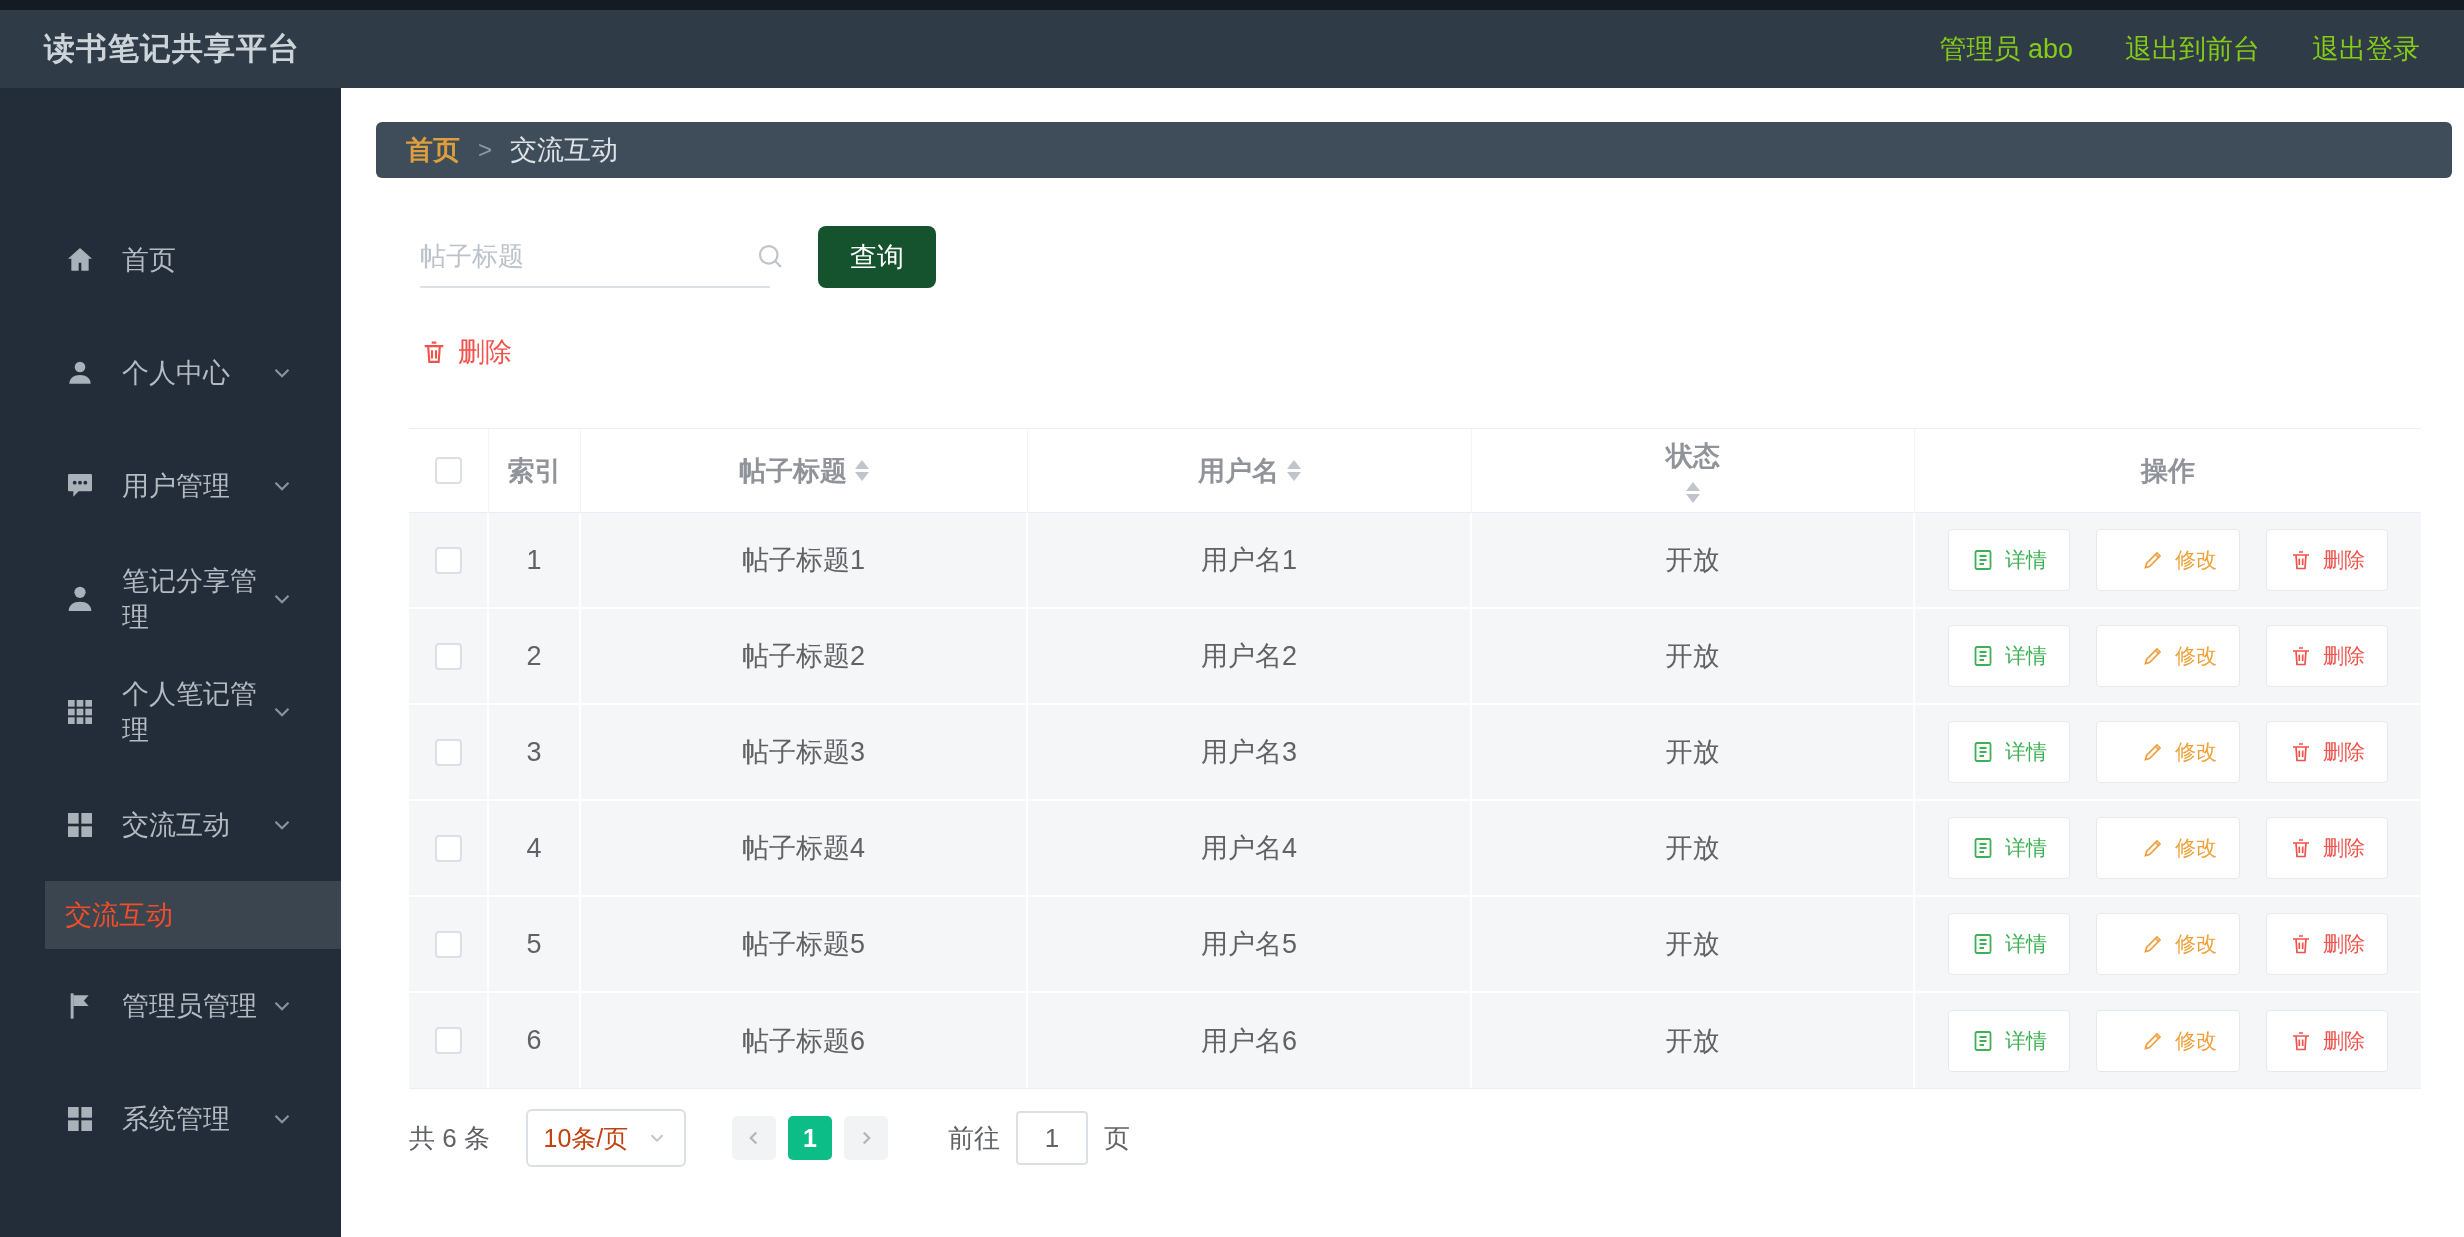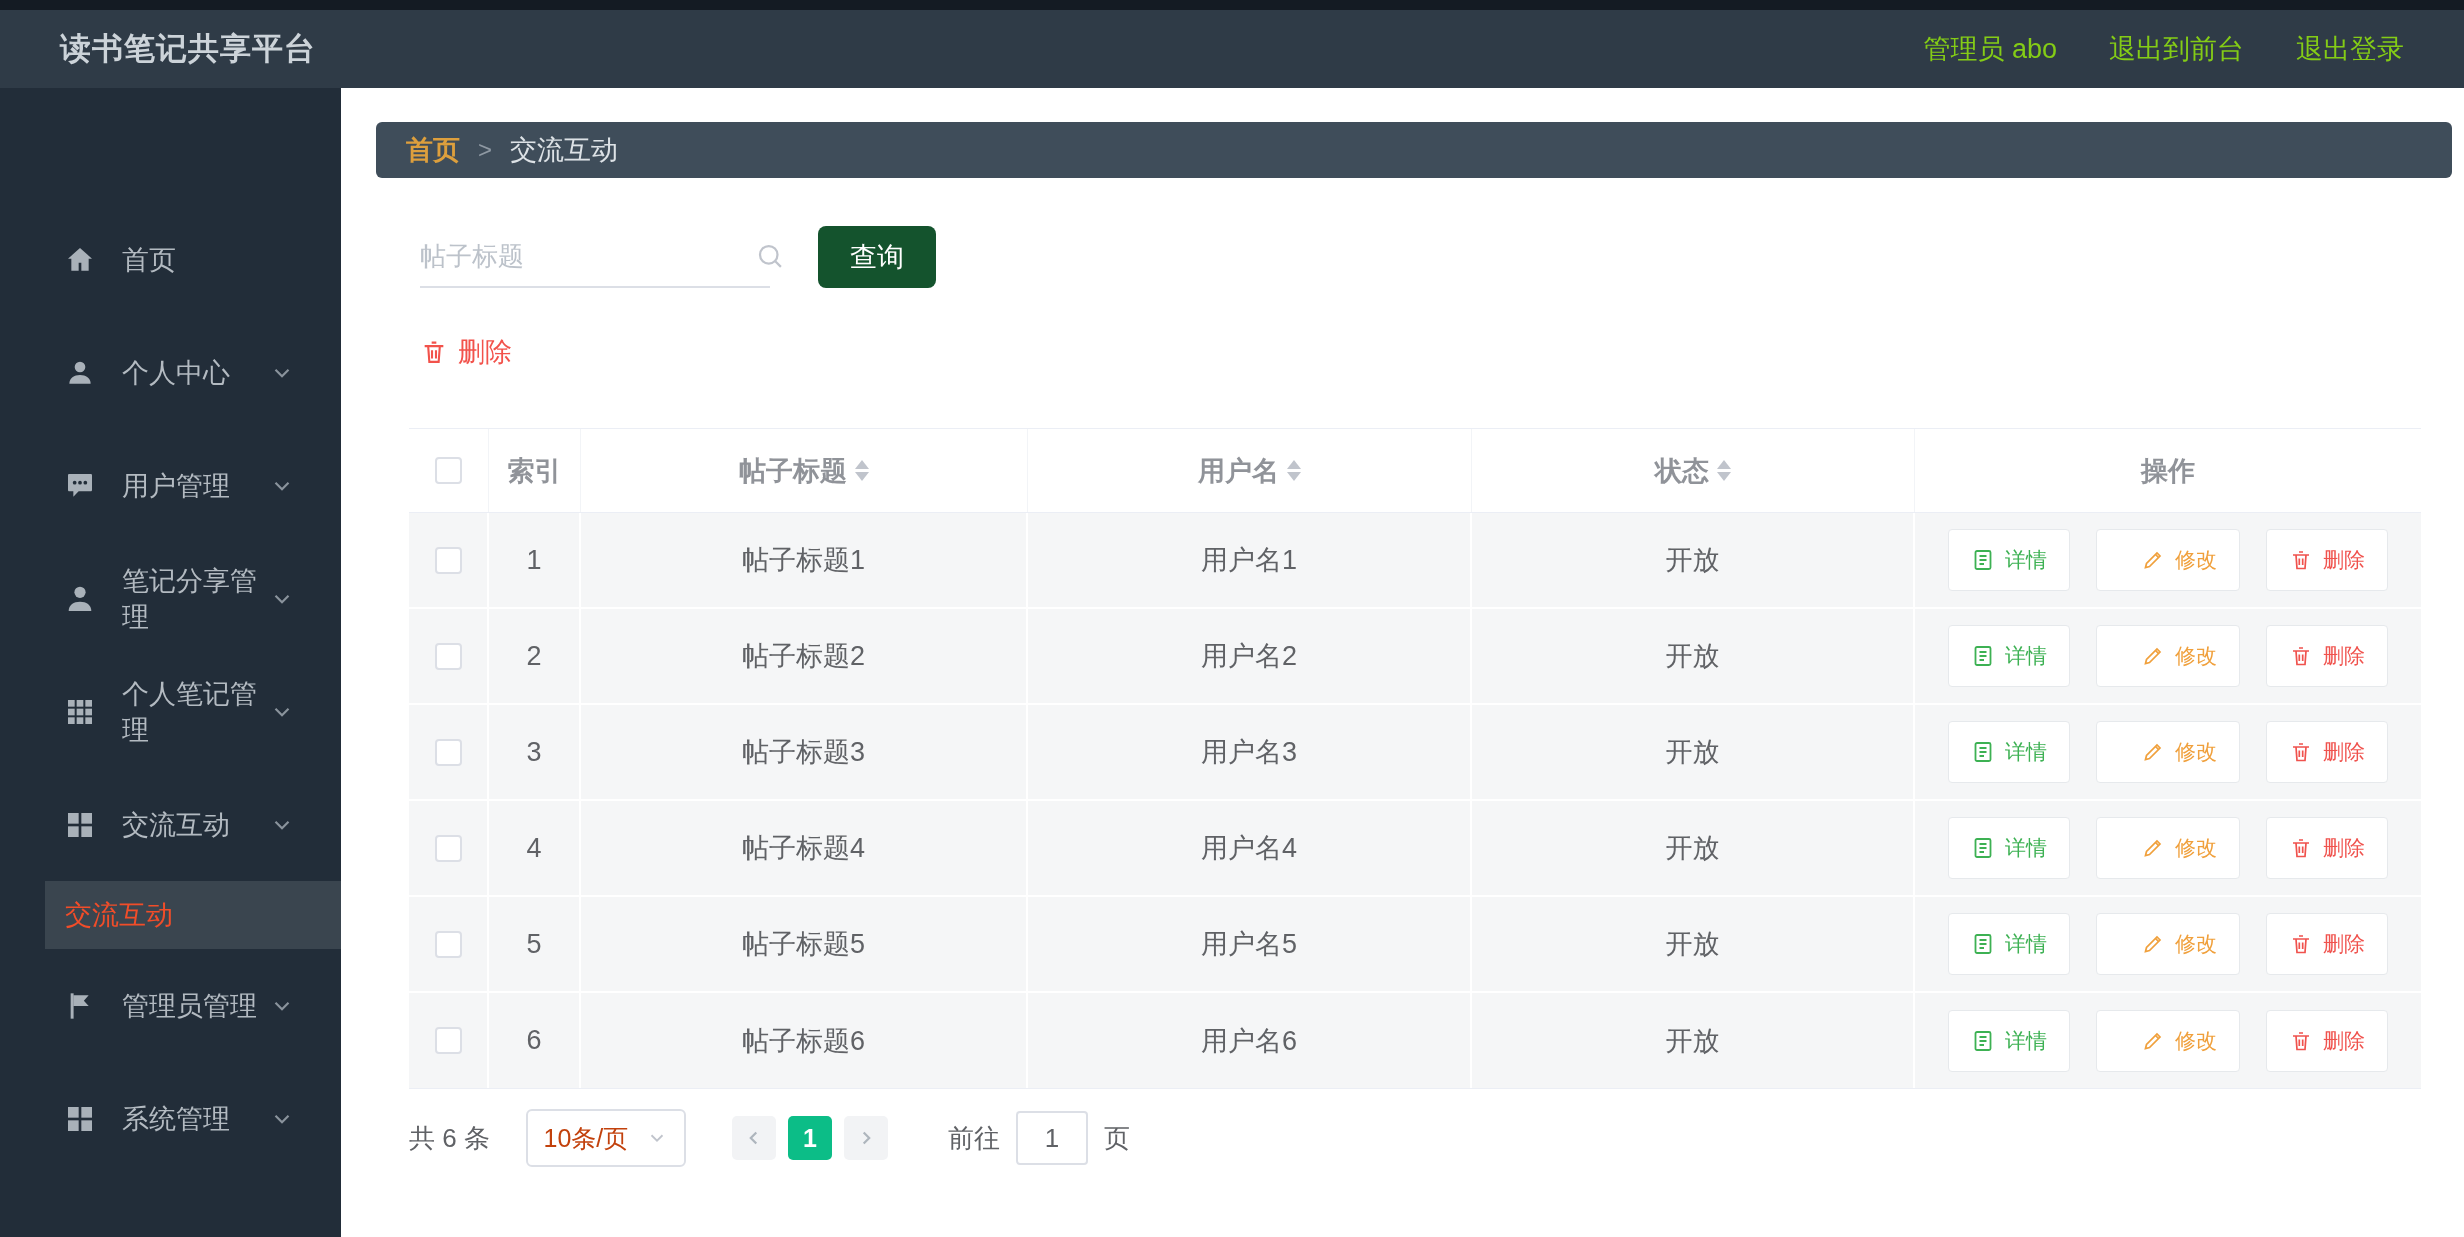--- a/index.html
+++ b/index.html
@@ -2,21 +2,21 @@
 <html><head>
 <meta charset="utf-8">
 <style>
   * { margin:0; padding:0; box-sizing:border-box; }
   html,body { width:2464px; height:1237px; overflow:hidden; }
   body { font-family:"Liberation Sans","DejaVu Sans",sans-serif; background:#fff; color:#606266; }
   .app { width:2464px; height:1237px; display:flex; flex-direction:column; }
 
   
   .top-strip { height:10px; background:#141b23; }
-  .header { height:78px; background:#2f3b47; display:flex; align-items:center; padding:0 60px; flex-shrink:0; }
+  .header { height:78px; background:#2f3b47; display:flex; align-items:center; padding:0 44px; flex-shrink:0; }
   .header-title { font-size:31px; font-weight:bold; color:#ccd3d9; letter-spacing:1px; }
   .header-right { margin-left:auto; display:flex; align-items:center; gap:52px; }
   .header-right span, .header-right a { font-size:27px; color:#84cc16; text-decoration:none; cursor:pointer; }
 
   
   .main { flex:1; display:flex; min-height:0; }
   .sidebar { width:341px; background:#222d39; padding-top:115px; flex-shrink:0; }
   .side-item { height:113px; display:flex; align-items:center; padding:0 46px 0 64px; color:#b3bac1; font-size:27px; cursor:pointer; }
   .side-item .s-icon { width:32px; height:32px; margin-right:26px; color:#a9b1b9; flex-shrink:0; display:flex; align-items:center; }
   .side-item .s-label { flex:1; }
@@ -48,21 +48,21 @@
   .thead > div { border-right:1px solid #f2f4f7; height:100%; display:flex; align-items:center; justify-content:center; gap:8px; }
   .thead > div:last-child { border-right:none; }
   .trow { display:flex; align-items:center; height:96px; background:#f5f6f7; border-bottom:2px solid #ffffff; font-size:27px; color:#606266; }
   .trow:last-of-type { border-bottom:1px solid #ebeef5; }
   .trow > div { border-right:2px solid #fff; height:100%; display:flex; align-items:center; justify-content:center; }
   .trow > div:last-child { border-right:none; }
   .col-cb { width:80px; }
   .col-idx { width:92px; }
   .col-title { width:447px; }
   .col-user { width:444px; }
-  .col-status { width:443px; }
+  .col-status { width:443px;flex-direction:column; }
   .col-ops { flex:1; gap:26px; }
   .cb { width:27px; height:27px; background:#fff; border:2px solid #dcdfe6; border-radius:4px; cursor:pointer; }
   .sort { display:flex; flex-direction:column; gap:3px; }
   .sort i { width:0; height:0; border-left:7px solid transparent; border-right:7px solid transparent; display:block; }
   .sort .up { border-bottom:9px solid #c0c4cc; }
   .sort .dn { border-top:9px solid #c0c4cc; }
 
   .op-btn { height:62px; padding:0 22px; background:#fff; border:1px solid #e6e9ec; border-radius:4px; display:flex; align-items:center; gap:10px; font-size:21px; cursor:pointer; font-family:inherit; }
   .op-btn svg { display:block; }
   .op-detail { color:#3db153; }

